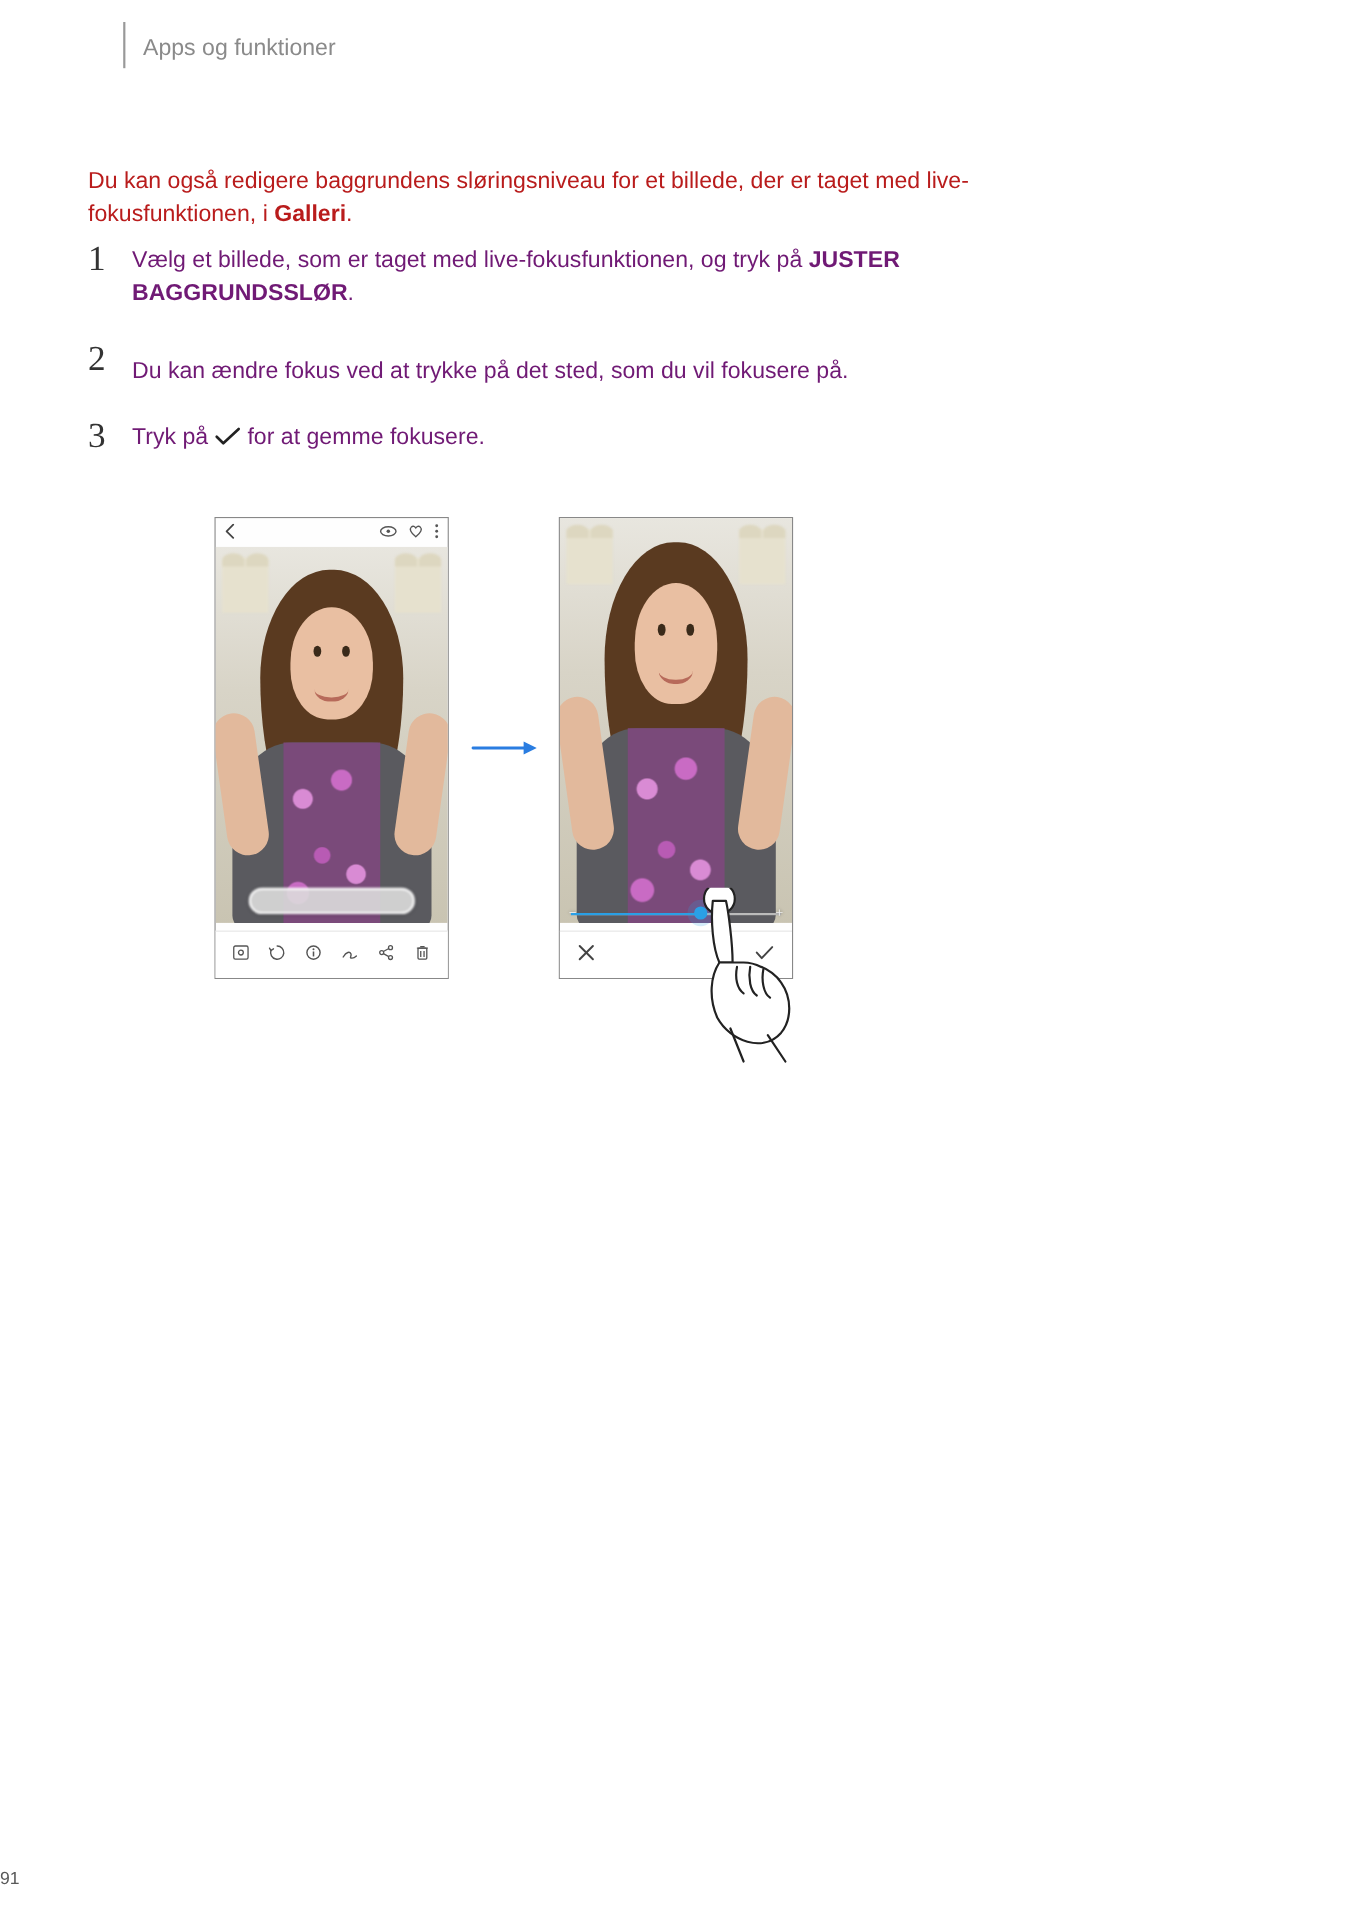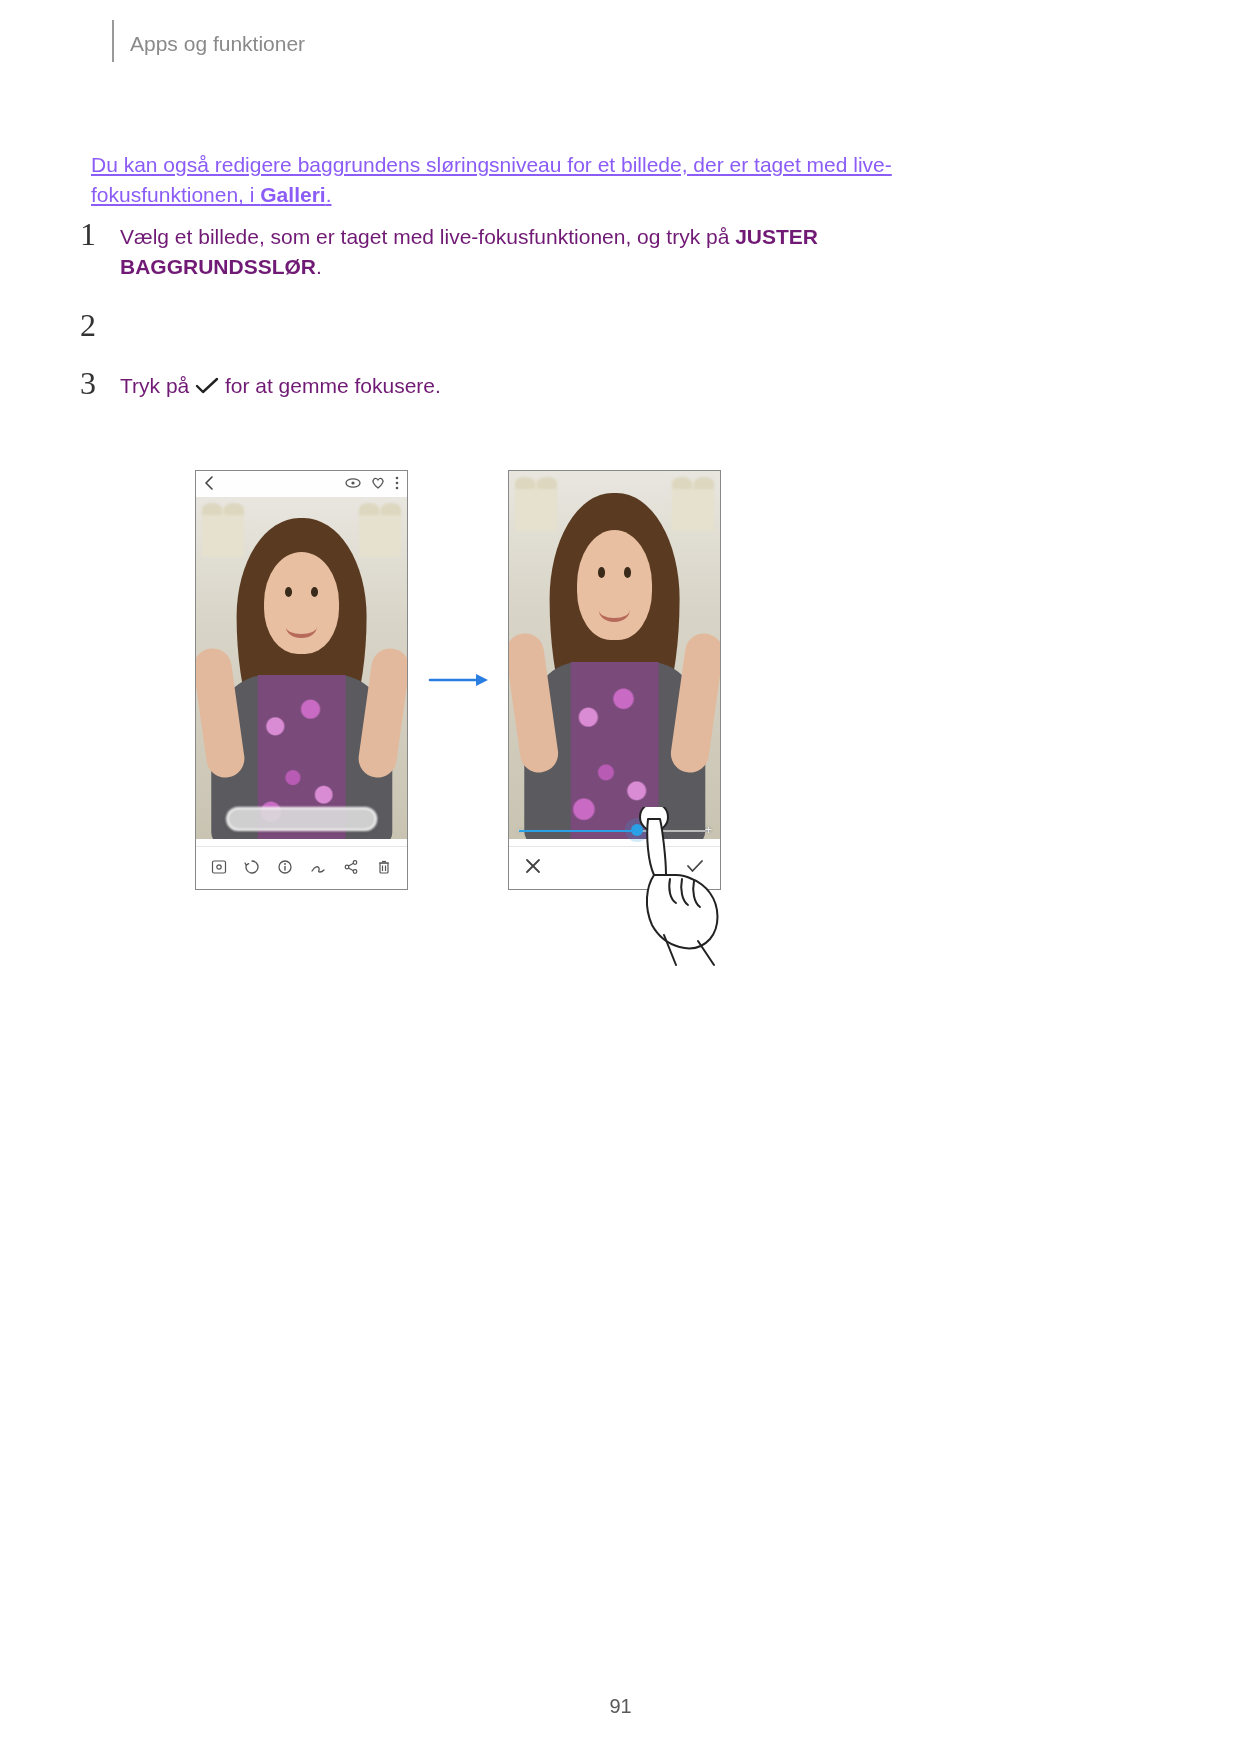--- a/index.html
+++ b/index.html
@@ -36,27 +36,26 @@
   .section-title {
     position: absolute;
     left: 80px;
     top: 110px;
     font-size: 23px;
     font-weight: bold;
     color: #6e6e6e;
   }
   .intro {
     position: absolute;
-    left: 91px;
+    left: 80px;
     top: 150px;
     width: 870px;
     font-size: 21px;
     line-height: 1.45;
-    color: #8b5cf6;
-    text-decoration: underline;
+    color: #b91c1c;
   }
   .steps {
     position: absolute;
     left: 80px;
     top: 218px;
     width: 870px;
   }
   .step {
     display: flex;
     align-items: flex-start;
@@ -344,22 +343,22 @@
   .blue-arrow {
     width: 60px;
     height: 16px;
   }
 
   .page-num {
     position: absolute;
     left: 0;
     right: 0;
     bottom: 36px;
-    text-align: center;
-    font-size: 20px;
+    text-align: left;
+    font-size: 16px;
     color: #595959;
   }
 
   .checkmark-svg {
     display: inline-block;
     vertical-align: -2px;
     width: 24px;
     height: 18px;
   }
 </style>
@@ -381,20 +380,21 @@
     <div class="step">
       <div class="step-num">1</div>
       <div class="step-body">
         <span>Vælg et billede, som er taget med live-fokusfunktionen, og tryk på </span><span class="b" style="font-weight:bold">JUSTER BAGGRUNDSSLØR</span><span>.</span>
       </div>
     </div>
 
     <div class="step">
       <div class="step-num">2</div>
       <div class="step-body">
+        <div style="margin-top:10px">Du kan ændre fokus ved at trykke på det sted, som du vil fokusere på.</div>
       </div>
     </div>
 
     <div class="step">
       <div class="step-num">3</div>
       <div class="step-body">
         <span>Tryk på </span><span class="checkmark-svg">
           <svg viewBox="0 0 24 18">
               <polyline points="2,9 8,15 22,2" fill="none" stroke="#222" stroke-width="2.4" stroke-linecap="round" stroke-linejoin="round"></polyline>
             </svg>

